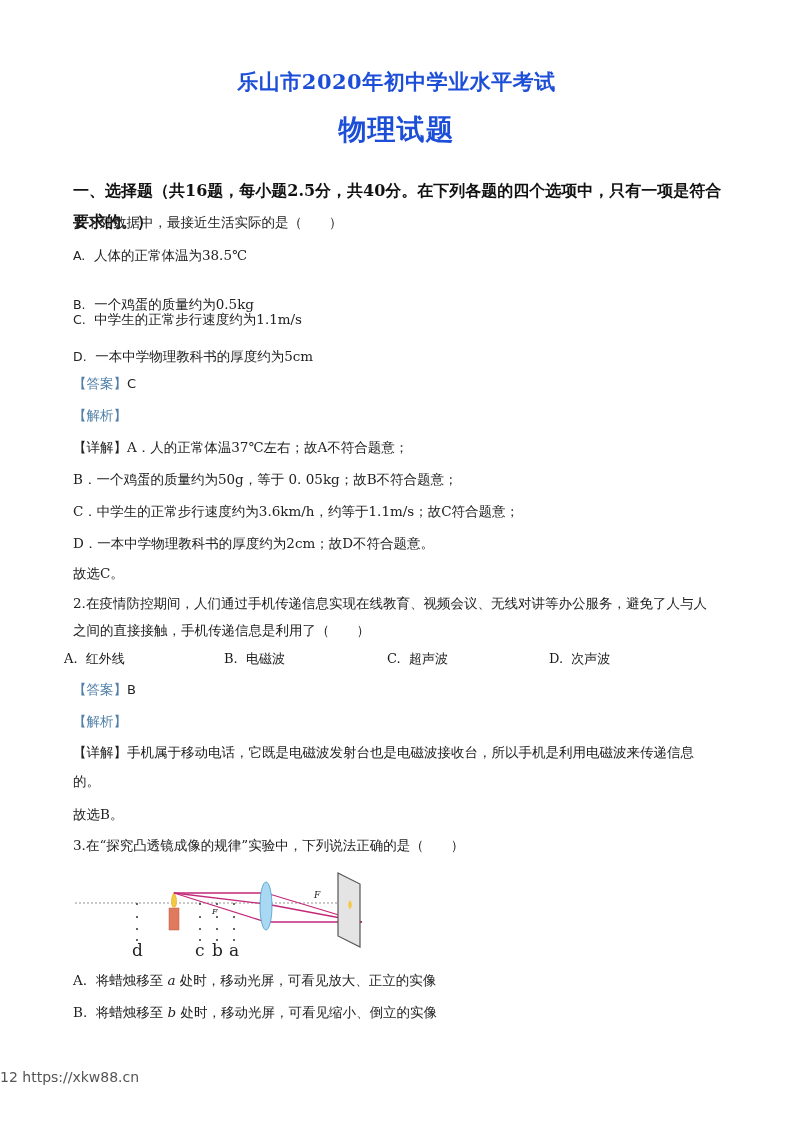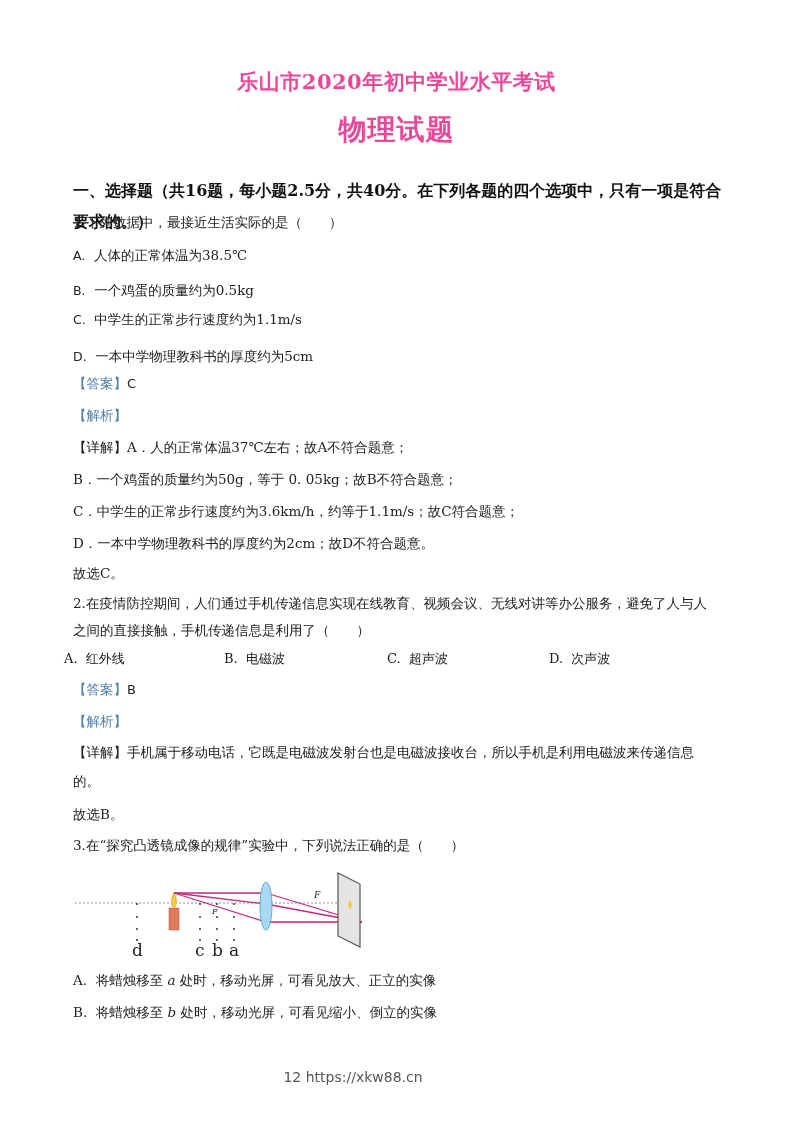--- a/index.html
+++ b/index.html
@@ -4,62 +4,62 @@
 <style>
   html, body { margin: 0; padding: 0; background: #ffffff; }
   body {
     width: 793px; height: 1122px; position: relative; overflow: hidden;
     font-family: "DejaVu Serif", "Liberation Serif", serif;
     color: #1a1a1a;
   }
   .page { position: absolute; left: 0; top: 0; width: 793px; height: 1122px; }
   .title {
     position: absolute; left: 0; width: 793px; text-align: center;
-    font-weight: bold; color: #ec4899;
+    font-weight: bold; color: #1d4ed8;
   }
   .t1 { top: 68px; font-size: 21px; letter-spacing: 0.5px; }
   .t2 { top: 111px; font-size: 28px; letter-spacing: 1px; }
   .sec {
     position: absolute; left: 73px; width: 660px; font-weight: bold;
     font-size: 16px; line-height: 31px; color: #111; margin-top: 30px;
   }
   .line {
     position: absolute; left: 73px; font-size: 13.5px; white-space: nowrap;
     color: #222;
   }
   .opt-label { font-family: "DejaVu Sans", "Liberation Sans", sans-serif; font-size: 12.5px; }
   .blue { color: #4f7fa8; }
   .ans-val { font-family: "DejaVu Sans", "Liberation Sans", sans-serif; font-size: 13px; color: #222; }
   .bold-br { font-weight: normal; }
   .opts4 { position: absolute; left: 64px; top: 650px; width: 620px; height: 20px; font-size: 13px; }
   .opts4 span.o { position: absolute; top: 0; white-space: nowrap; }
   .figure { position: absolute; left: 70px; top: 862px; width: 320px; height: 100px; }
   .footer {
-    position: absolute; top: 1069px; left: 0; width: 690px; text-align: center;
-    font-family: "DejaVu Sans", "Liberation Sans", sans-serif; font-size: 14px; color: #555; margin-left: 8px;
+    position: absolute; top: 1069px; left: 0; width: 690px; 
+    font-family: "DejaVu Sans", "Liberation Sans", sans-serif; font-size: 14px; color: #555;
   }
   i.var { font-style: italic; }
 </style>
 </head>
 <body>
 
 <div class="page">
 
   <div class="title t1">乐山市2020年初中学业水平考试</div>
   <div class="title t2">物理试题</div>
 
   <div class="sec" style="top:145px;">一、选择题（共16题，每小题2.5分，共40分。在下列各题的四个选项中，只有一项是符合要求的。）</div>
 
   <div class="line" style="top:214px;">1.下列数据中，最接近生活实际的是（　　）</div>
 
   <div class="line" style="top:247px;">
     <span class="opt-label">A.</span>&nbsp;
     <span>人体的正常体温为38.5℃</span>
   </div>
-  <div class="line" style="top:282px;">
+  <div class="line" style="top:296px;">
     <span class="opt-label">B.</span>&nbsp;
     <span>一个鸡蛋的质量约为0.5kg</span>
   </div>
   <div class="line" style="top:311px;">
     <span class="opt-label">C.</span>&nbsp;
     <span>中学生的正常步行速度约为1.1m/s</span>
   </div>
   <div class="line" style="top:348px;">
     <span class="opt-label">D.</span>&nbsp;
     <span>一本中学物理教科书的厚度约为5cm</span>

